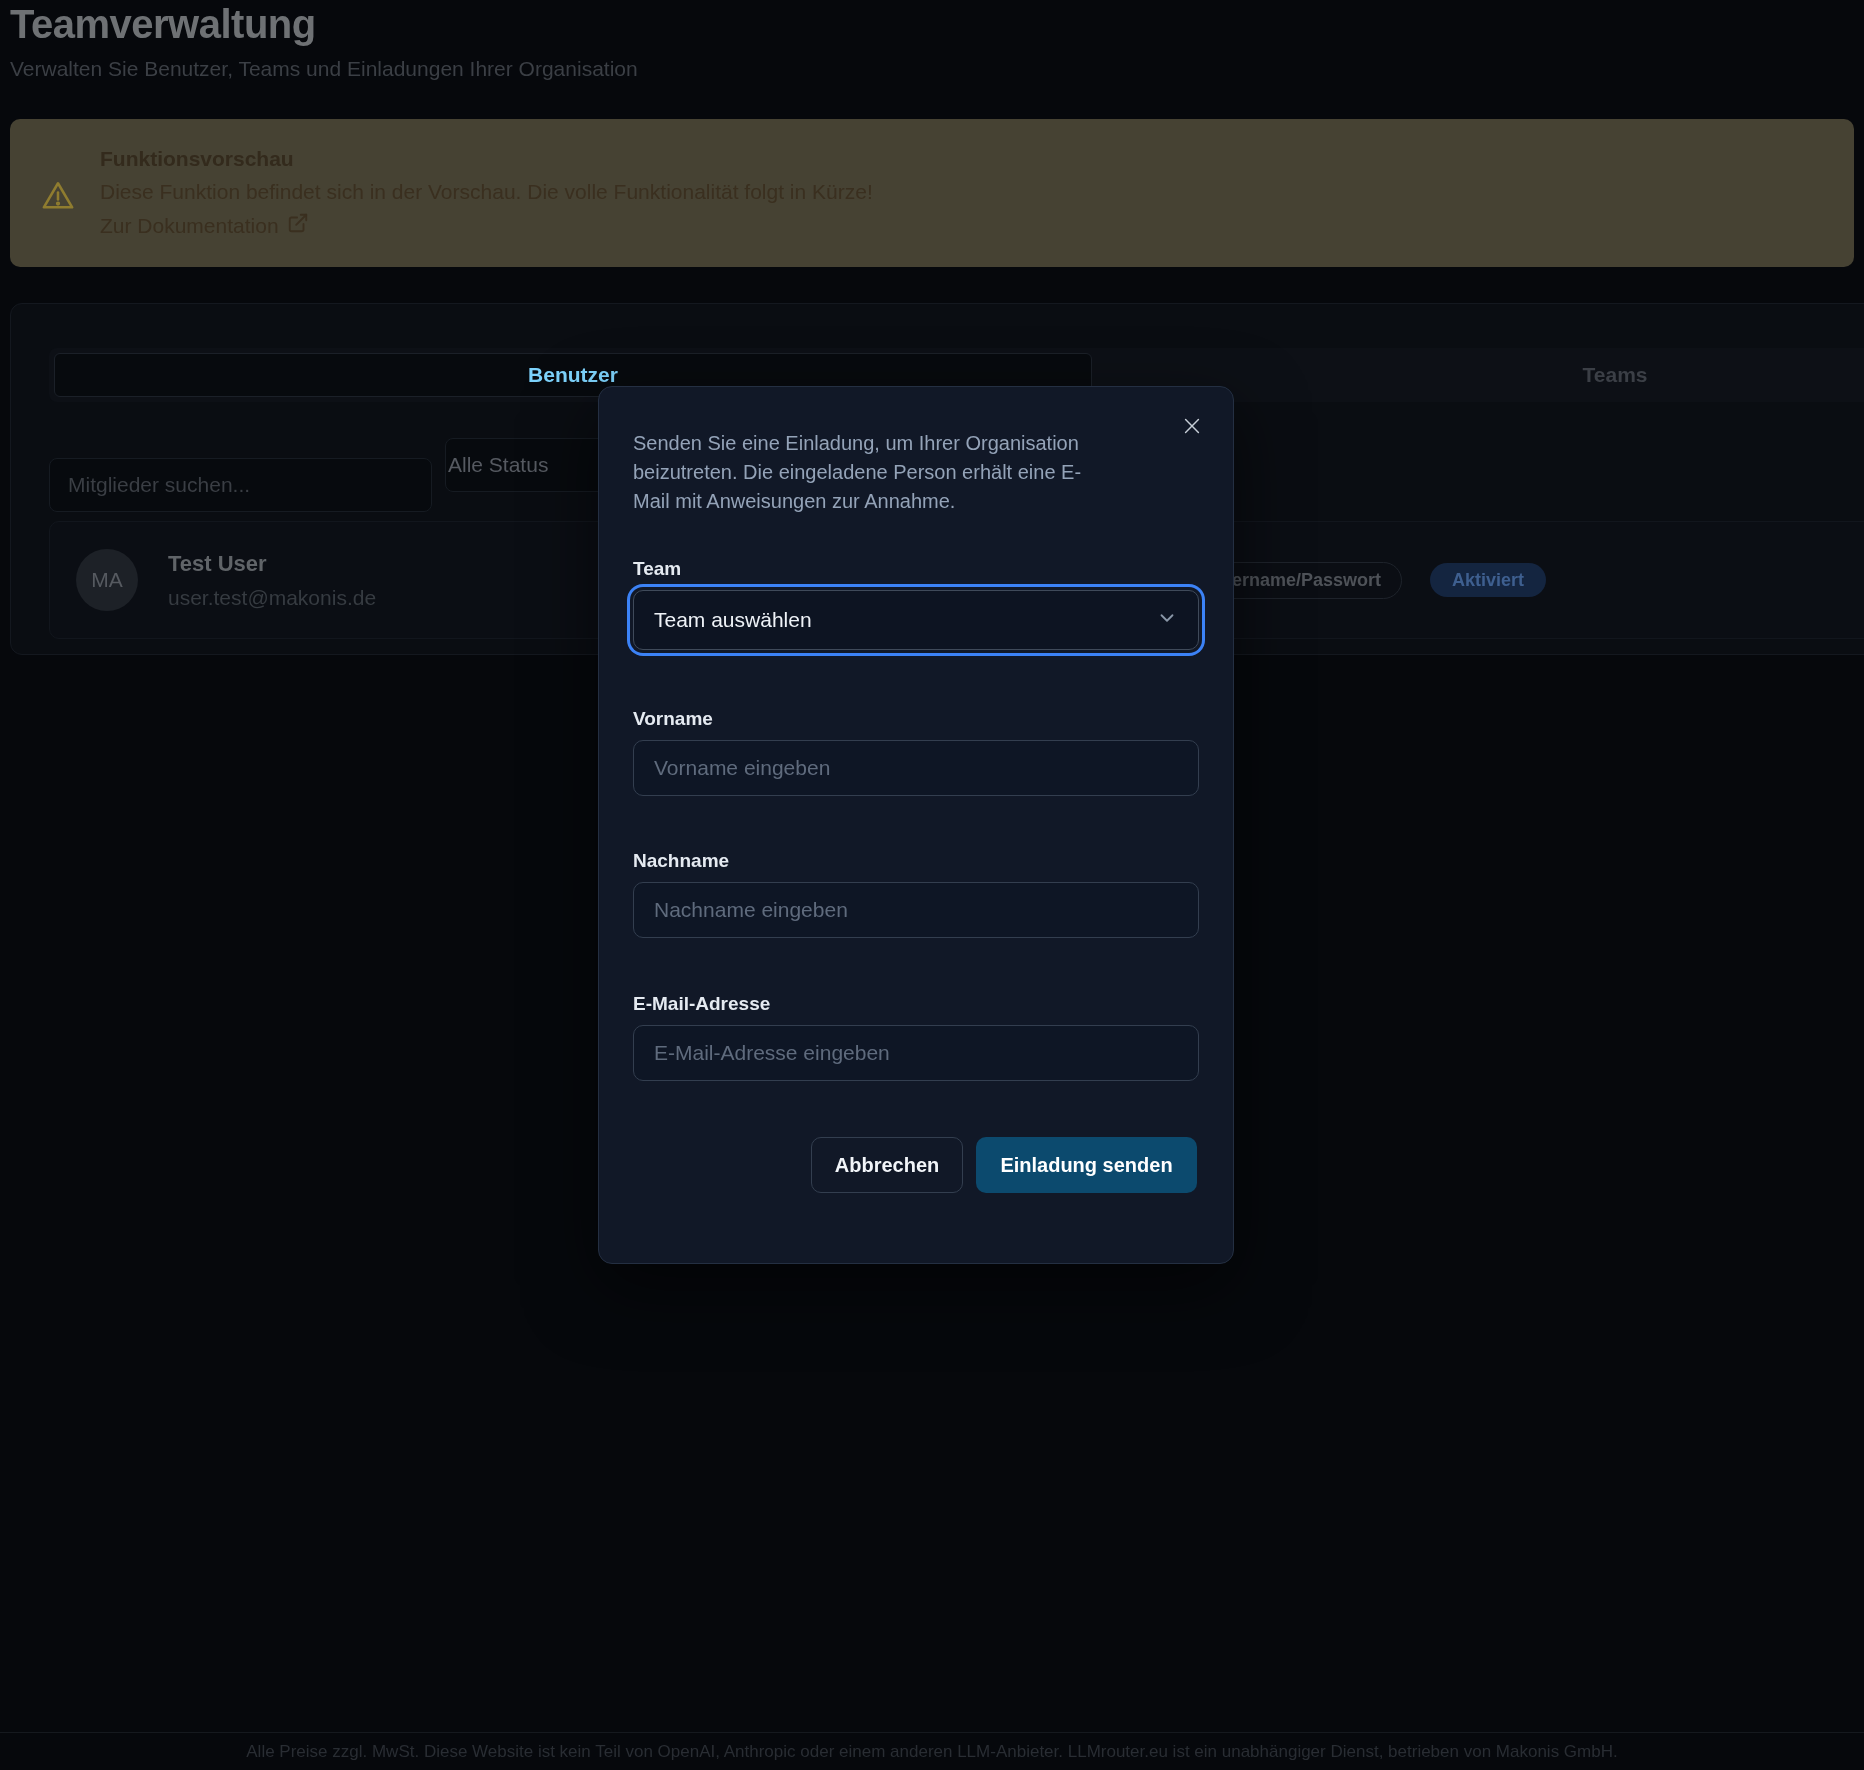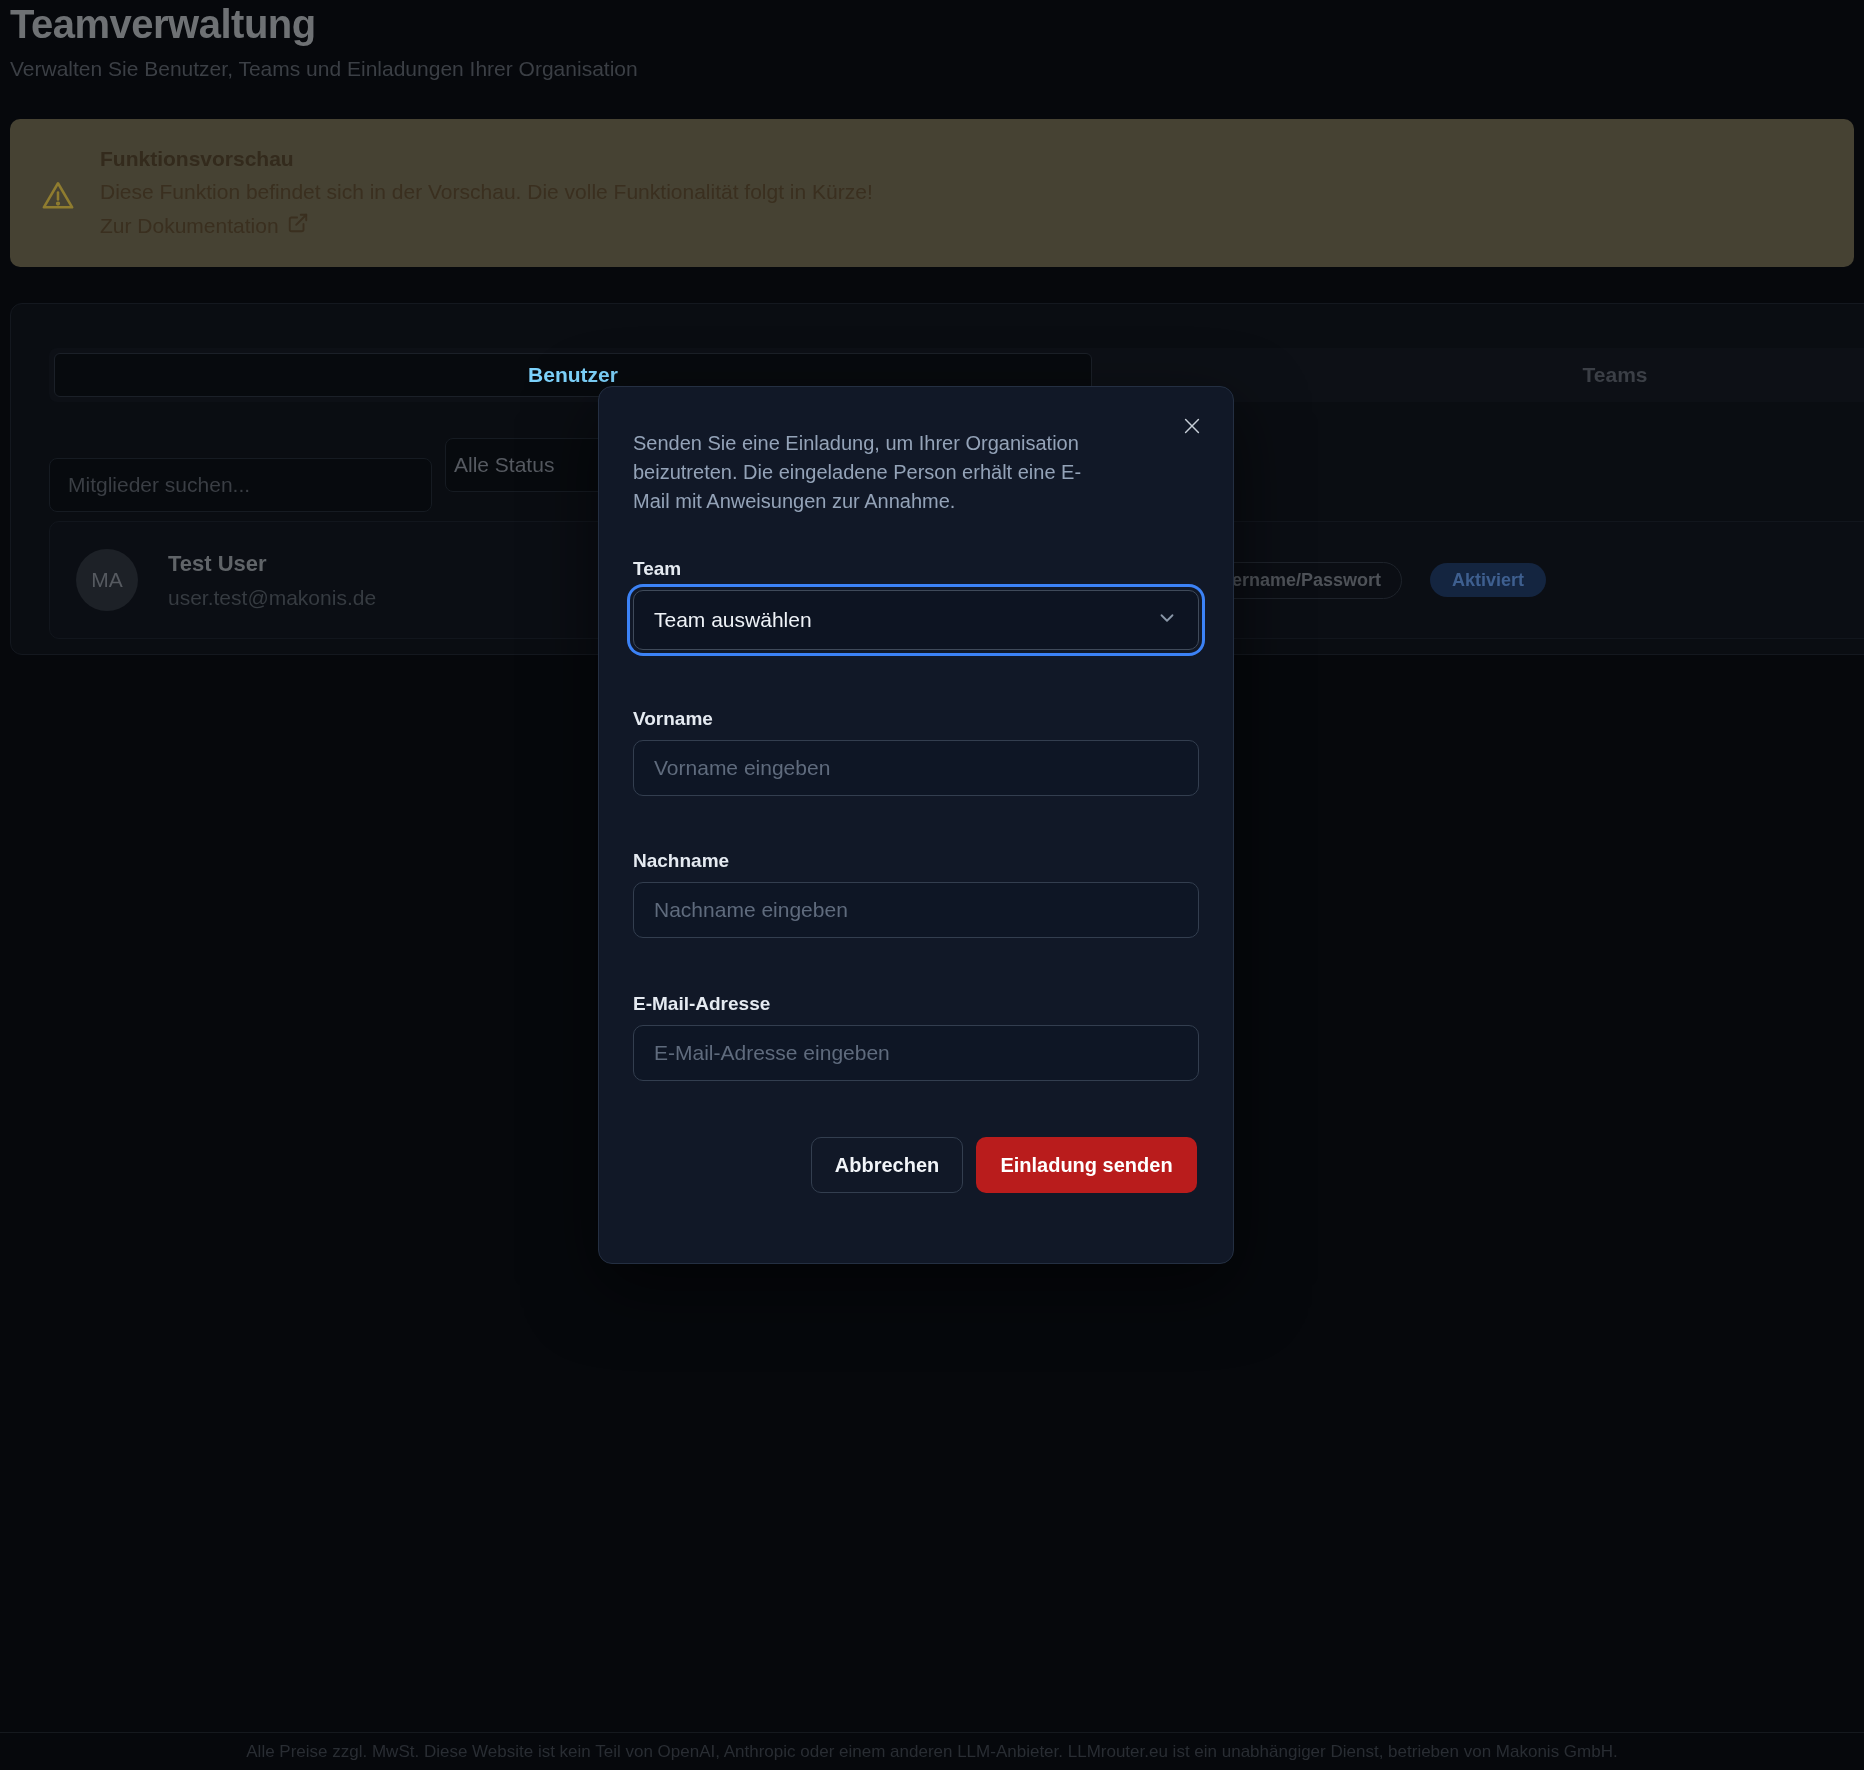--- a/index.html
+++ b/index.html
@@ -43,21 +43,21 @@
     position:absolute; left:38px; top:134px; width:383px; height:54px;
     background:#070a0e; border:1px solid #161b22; border-radius:8px;
     padding:0 18px; font-size:21px; color:#9aa0a8;
     font-family:"Liberation Sans", sans-serif;
     margin-top:20px;
   }
   .search-input::placeholder { color:#3a3e44; opacity:1; }
   .status-select {
     position:absolute; left:434px; top:134px; width:215px; height:54px;
     background:#070a0e; border:1px solid #161b22; border-radius:8px;
-    display:flex; align-items:center; padding:0 8px;
+    display:flex; align-items:center; padding:0 2px;
     font-size:21px; color:#565a61; cursor:pointer;
   }
   .user-row {
     position:absolute; left:38px; top:217px; width:2084px; height:118px;
     background:#0b0e14; border:1px solid #12161d; border-radius:10px;
     display:flex; align-items:center; padding:0 26px;
   }
   .avatar {
     width:62px; height:62px; border-radius:50%; background:#1d2127;
     display:flex; align-items:center; justify-content:center;
@@ -119,21 +119,21 @@
     padding:0 20px; font-size:21px; color:#e5eaf1;
     font-family:"Liberation Sans", sans-serif; outline:none;
   }
   .modal-input::placeholder { color:#5f6b7d; opacity:1; }
 
   .modal-actions { margin-top:56px; display:flex; justify-content:flex-end; gap:13px; }
   .btn { height:56px; border-radius:10px; font-size:20px; font-weight:bold;
     font-family:"Liberation Sans", sans-serif; cursor:pointer;
     display:flex; align-items:center; justify-content:center; }
   .btn-cancel { width:152px; background:transparent; border:1px solid #333e4f; color:#f2f5f9; }
-  .btn-submit { width:221px; background:#b91c1c; border:none; color:#ffffff; }
+  .btn-submit { width:221px; background:#0c4a6e; border:none; color:#ffffff; }
 </style>
 </head>
 <body>
 
 <div class="page-header">
   <div class="page-title">Teamverwaltung</div>
   <div class="page-subtitle">Verwalten Sie Benutzer, Teams und Einladungen Ihrer Organisation</div>
 </div>
 
 <div class="banner">

